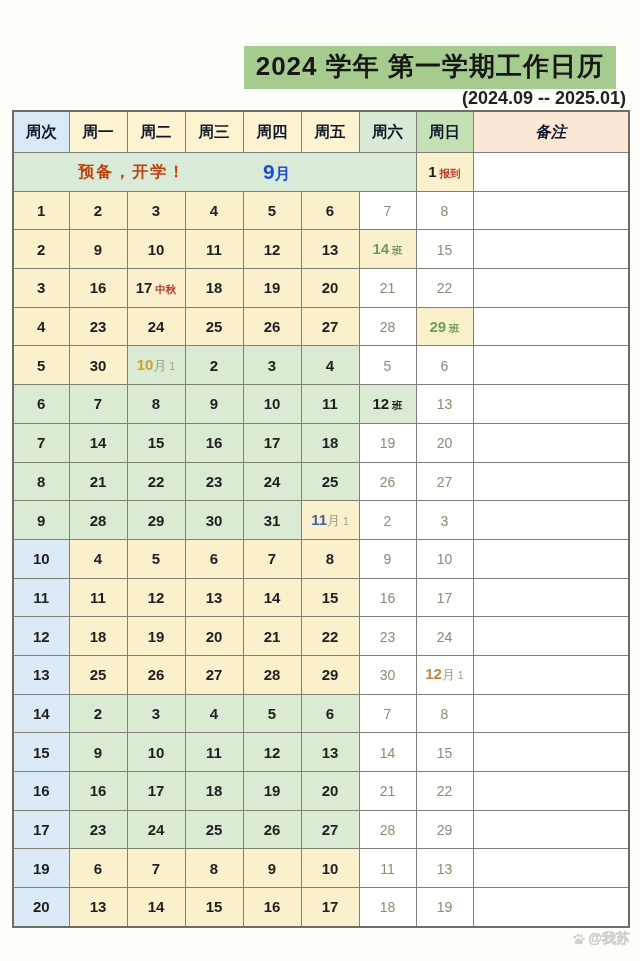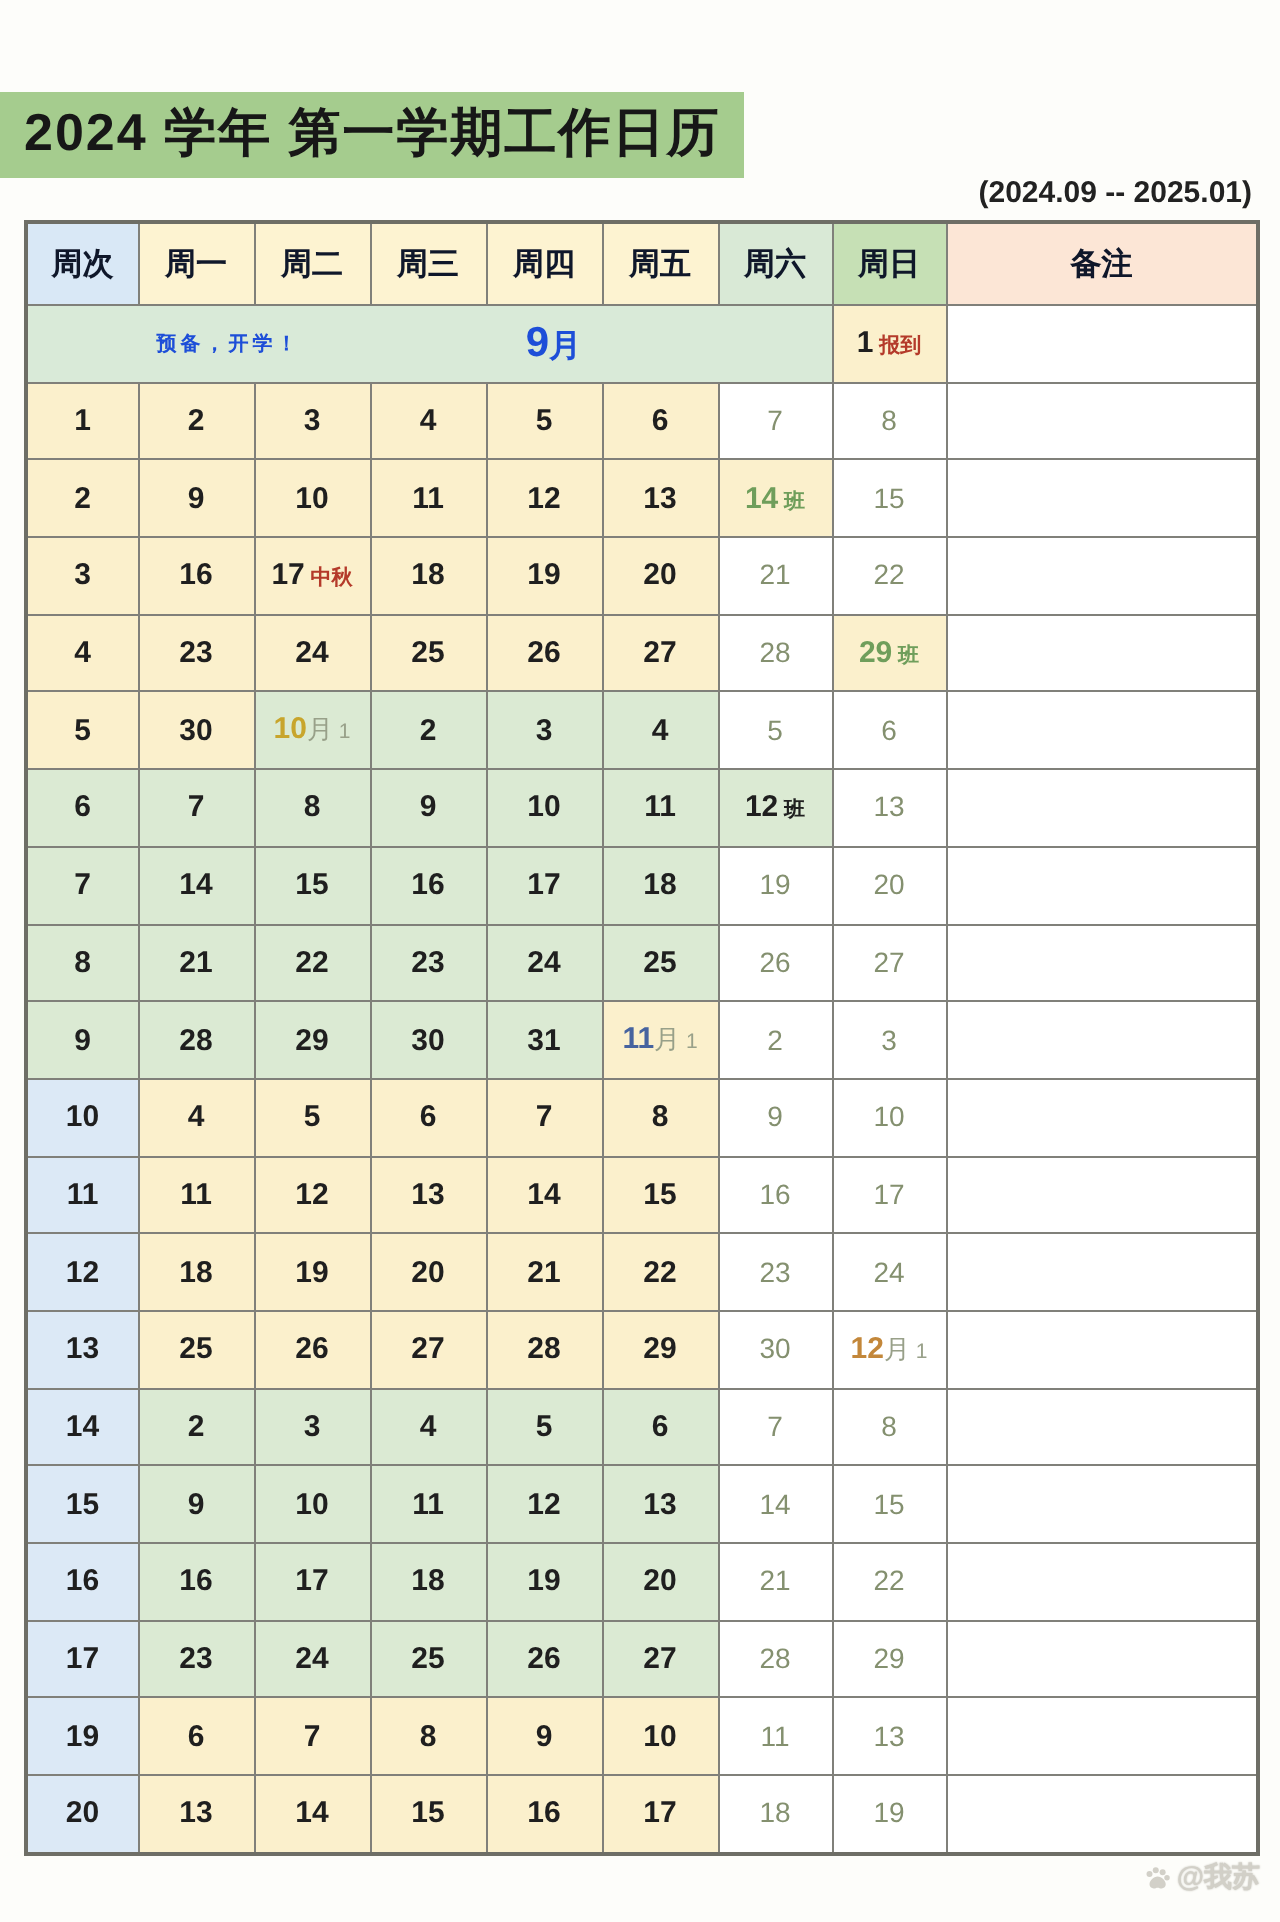--- a/index.html
+++ b/index.html
@@ -3,69 +3,69 @@
 <meta charset="utf-8">
 <style>
   html,body{margin:0;padding:0;}
   body{
     width:640px;height:961px;position:relative;
     background:#fdfdfa;overflow:hidden;
     font-family:"Liberation Sans","DejaVu Sans",sans-serif;
     -webkit-font-smoothing:antialiased;
   }
   .page-title{
-    position:absolute;top:46px;left:0;width:564px;text-align:left;border-radius:17px;
+    position:absolute;top:46px;left:0;width:616px;text-align:right;border-radius:17px;
   }
   .page-title span{
     display:inline-block;background:#a5cc8e;color:#171717;
     font-size:26px;font-weight:700;letter-spacing:1px;
     padding:3px 12px 5px 12px;
   }
   .subtitle{
     position:absolute;top:88px;right:14px;
-    font-size:15px;font-weight:600;color:#222;
+    font-size:18px;font-weight:600;color:#222;
   }
   table.cal{
     position:absolute;top:110px;left:12px;
     border-collapse:collapse;table-layout:fixed;
     background:#fff;
     border:2px solid #6e6e66;
   }
   table.cal td,table.cal th{
     border:1.4px solid #80807a;
     text-align:center;vertical-align:middle;
     padding:0;overflow:hidden;white-space:nowrap;
   }
   table.cal th{height:40px;font-size:15.5px;font-weight:700;color:#0f172a;}
   table.cal td{height:37.7px;font-size:15px;}
   .hdr-wk{background:#d9e8f6;}
   .hdr-wd{background:#fdf3d1;}
   .hdr-sat{background:#d9e9d6;color:#6f9e62;}
   .hdr-sun{background:#c6e0b5;color:#589247;margin-left:20px;}
-  .hdr-note{background:#fce6d6;}
+  .hdr-note{background:#fce6d6;font-style:italic;}
   .bg-y{background:#fbf0cc;}
   .bg-g{background:#dbead3;margin-top:48px;}
   .bg-b{background:#dce9f6;}
   .bg-w{background:#ffffff;}
   .run{display:inline;}
   .clr-k{color:#1f1f1f;font-weight:700;}
   .clr-w{color:#84906f;font-weight:400;font-size:14px;}
   .clr-r{color:#b43a2a;font-weight:700;}
   .clr-grn{color:#6f9e5b;font-weight:600;}
   .clr-gold{color:#c8a52c;font-weight:700;}
   .clr-blu{color:#46639f;font-weight:700;}
   .clr-org{color:#c3873a;font-weight:700;}
   .clr-gry{color:#98a089;font-weight:400;}
   .sm{font-size:10.5px;}
   .md{font-size:13px;}
   .hand{font-style:italic;font-size:11.5px;letter-spacing:-0.5px;}
   td.sept{background:#d9ead8;position:relative;}
   .sept-note{
     position:absolute;left:16%;top:50%;transform:translateY(-50%);
-    font-size:10px;font-weight:700;color:#1d4ed8;letter-spacing:2px;
+    font-size:16px;font-weight:700;color:#c2410c;letter-spacing:2px;
   }
   .sept-month{
     position:absolute;left:62%;top:50%;transform:translateY(-50%);
     color:#1d4ed8;font-weight:700;
   }
   .sept-month .num{font-size:21px;}
   .sept-month .unit{font-size:16px;}
   .watermark{
     position:absolute;right:10px;bottom:13px;
     color:#d2d0c8;font-size:14px;font-weight:700;

